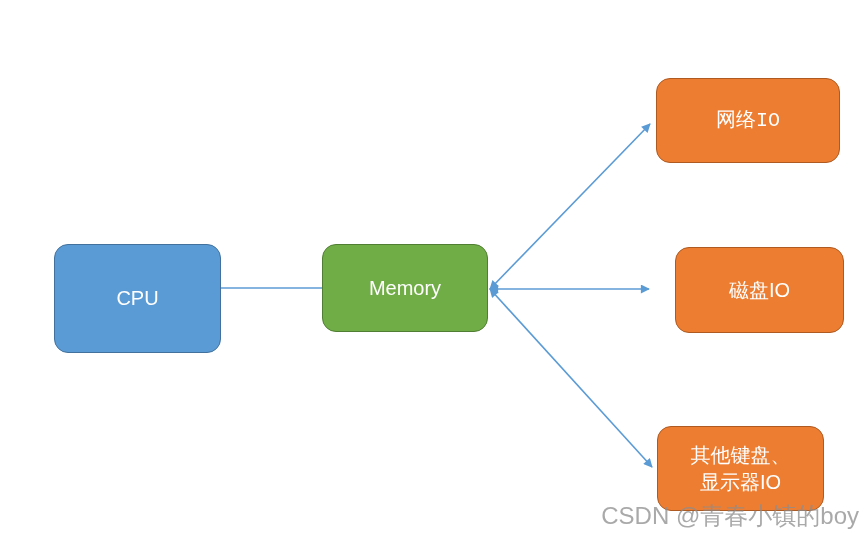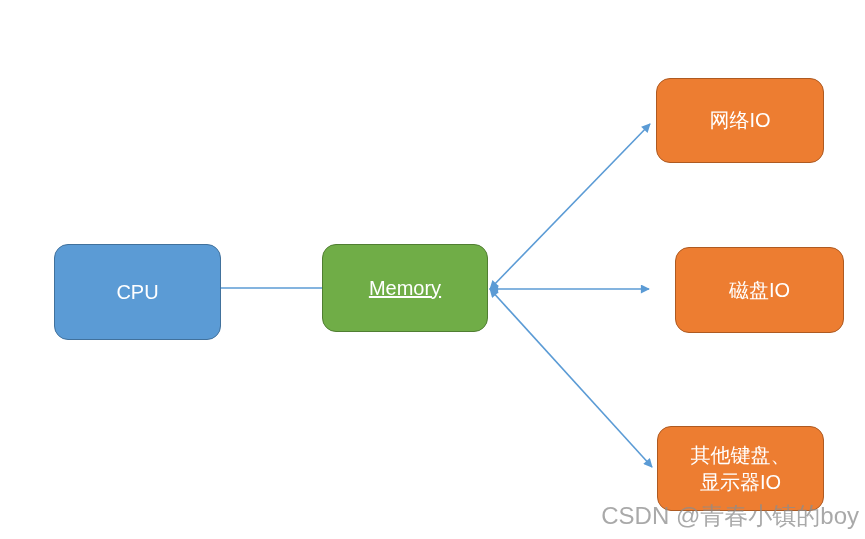--- a/index.html
+++ b/index.html
@@ -35,23 +35,23 @@
     border: 1px solid transparent;
     display: flex;
     flex-direction: column;
     align-items: center;
     justify-content: center;
     text-align: center;
     color: #ffffff;
     font-size: 20px;
     line-height: 1.35;
   }
-  .node-cpu      { left: 54px;  top: 244px; width: 167px; height: 96px; background: #5B9BD5; border-color: #41719C; }
-  .node-memory   { left: 322px; top: 244px; width: 166px; height: 88px; background: #70AD47; border-color: #507E32; text-decoration: underline; }
-  .node-network  { left: 656px; top: 78px;  width: 168px; height: 85px; background: #ED7D31; border-color: #AE5A21; }
+  .node-cpu      { left: 54px;  top: 244px; width: 167px; height: 109px; background: #5B9BD5; border-color: #41719C; }
+  .node-memory   { left: 322px; top: 244px; width: 166px; height: 88px; background: #70AD47; border-color: #507E32; }
+  .node-network  { left: 656px; top: 78px;  width: 184px; height: 85px; background: #ED7D31; border-color: #AE5A21; font-family: Liberation Mono, monospace; }
   .node-disk     { left: 655px; top: 247px; width: 169px; height: 86px; background: #ED7D31; border-color: #AE5A21; margin-left: 20px; }
   .node-other    { left: 657px; top: 426px; width: 167px; height: 85px; background: #ED7D31; border-color: #AE5A21; }
   .watermark {
     position: absolute;
     right: 6px;
     bottom: 7px;
     font-size: 24px;
     color: rgba(140,140,140,0.75);
     z-index: 5;
     white-space: nowrap;

